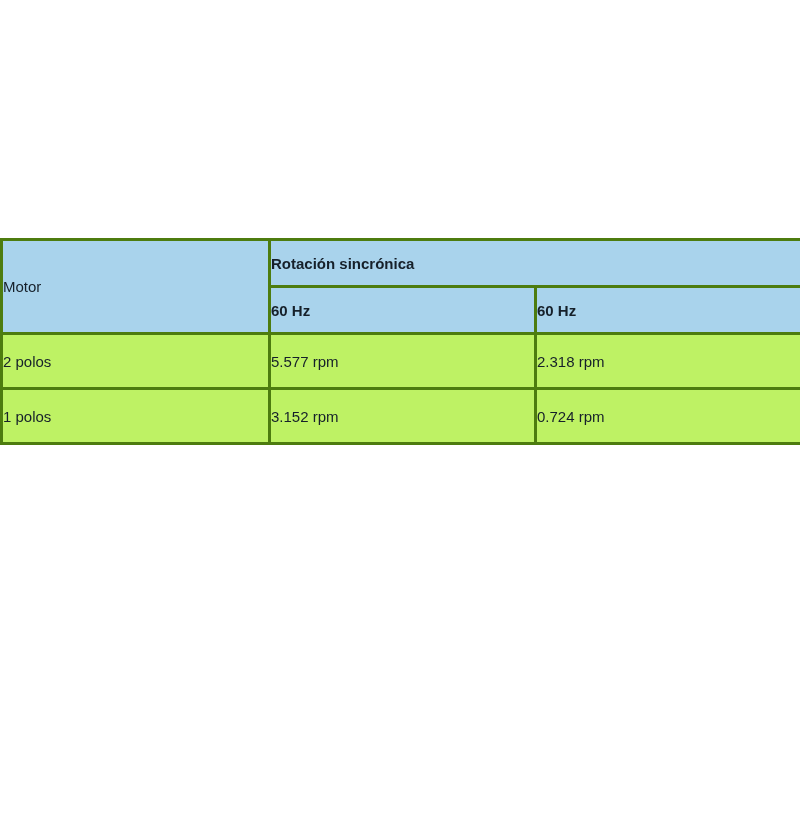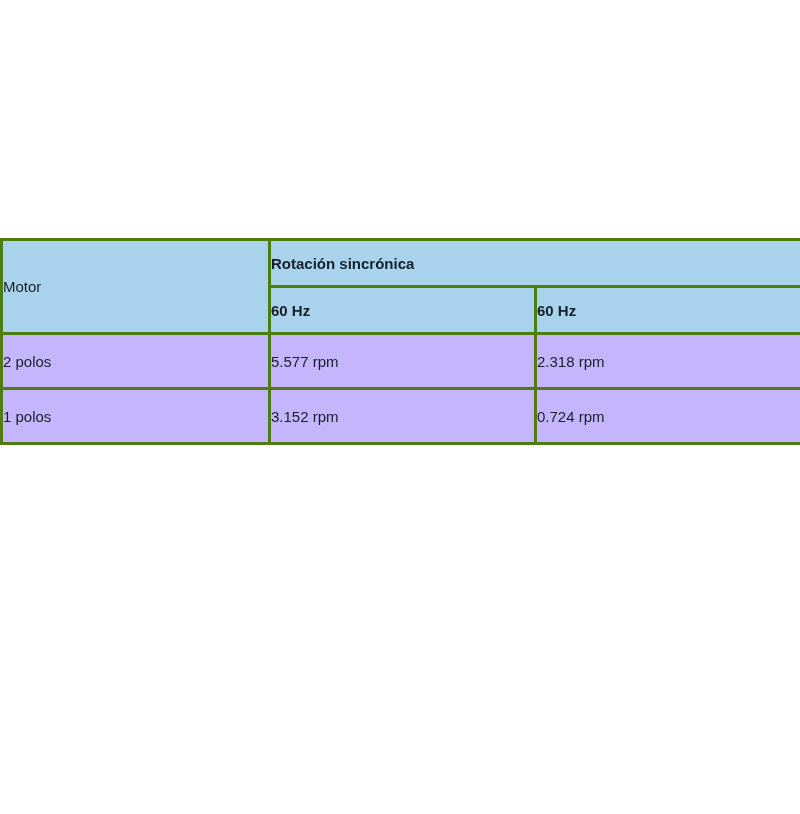--- a/index.html
+++ b/index.html
@@ -55,21 +55,21 @@
     height: 44px;
     font-weight: bold;
   }
 
   .sub-head {
     height: 44px;
     font-weight: bold;
   }
 
   .body-cell {
-    background: #c4b5fd;
+    background: #bef264;
     height: 52px;
     font-weight: normal;
     color: #16202a;
   }
 </style>
 </head>
 <body>
 
 <div class="table-wrap">
   <table class="spec-table">

